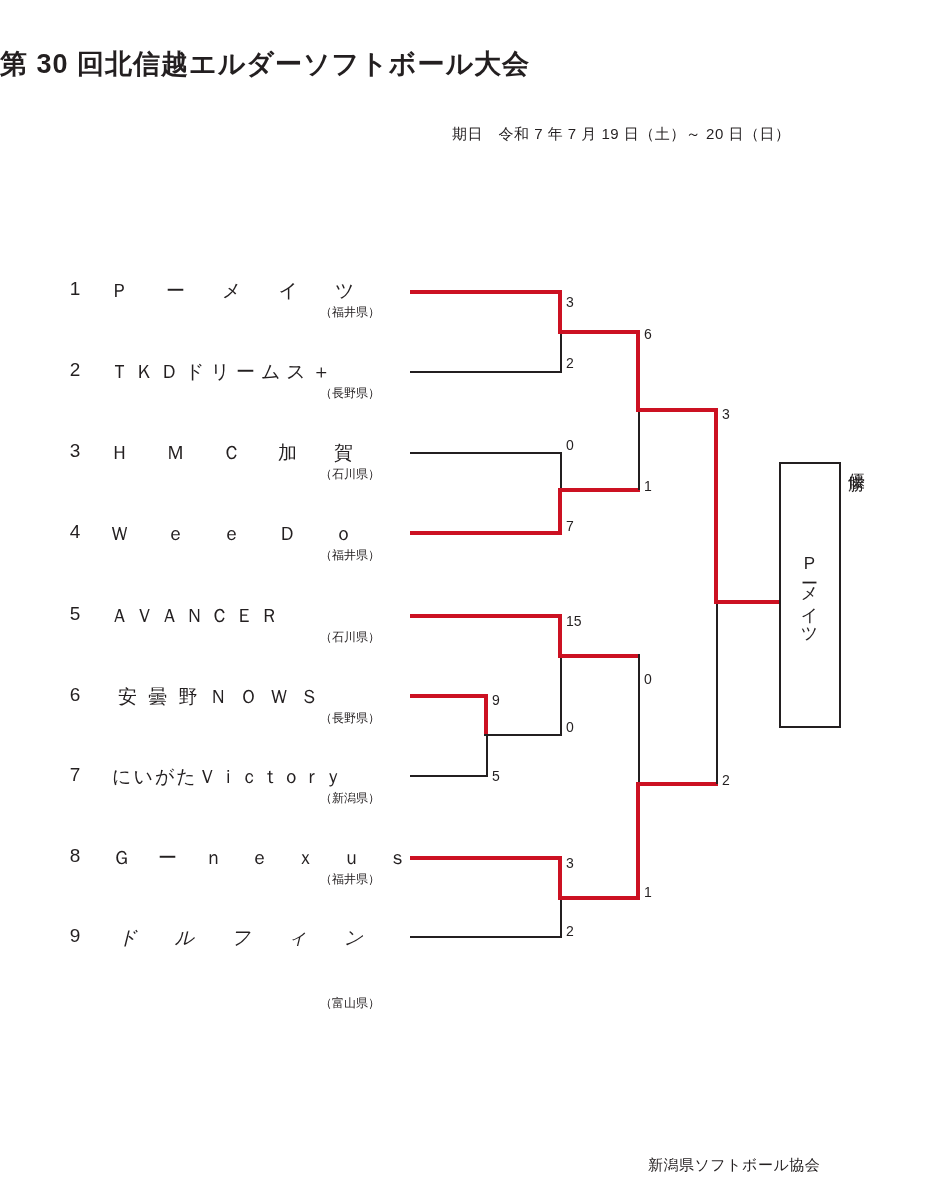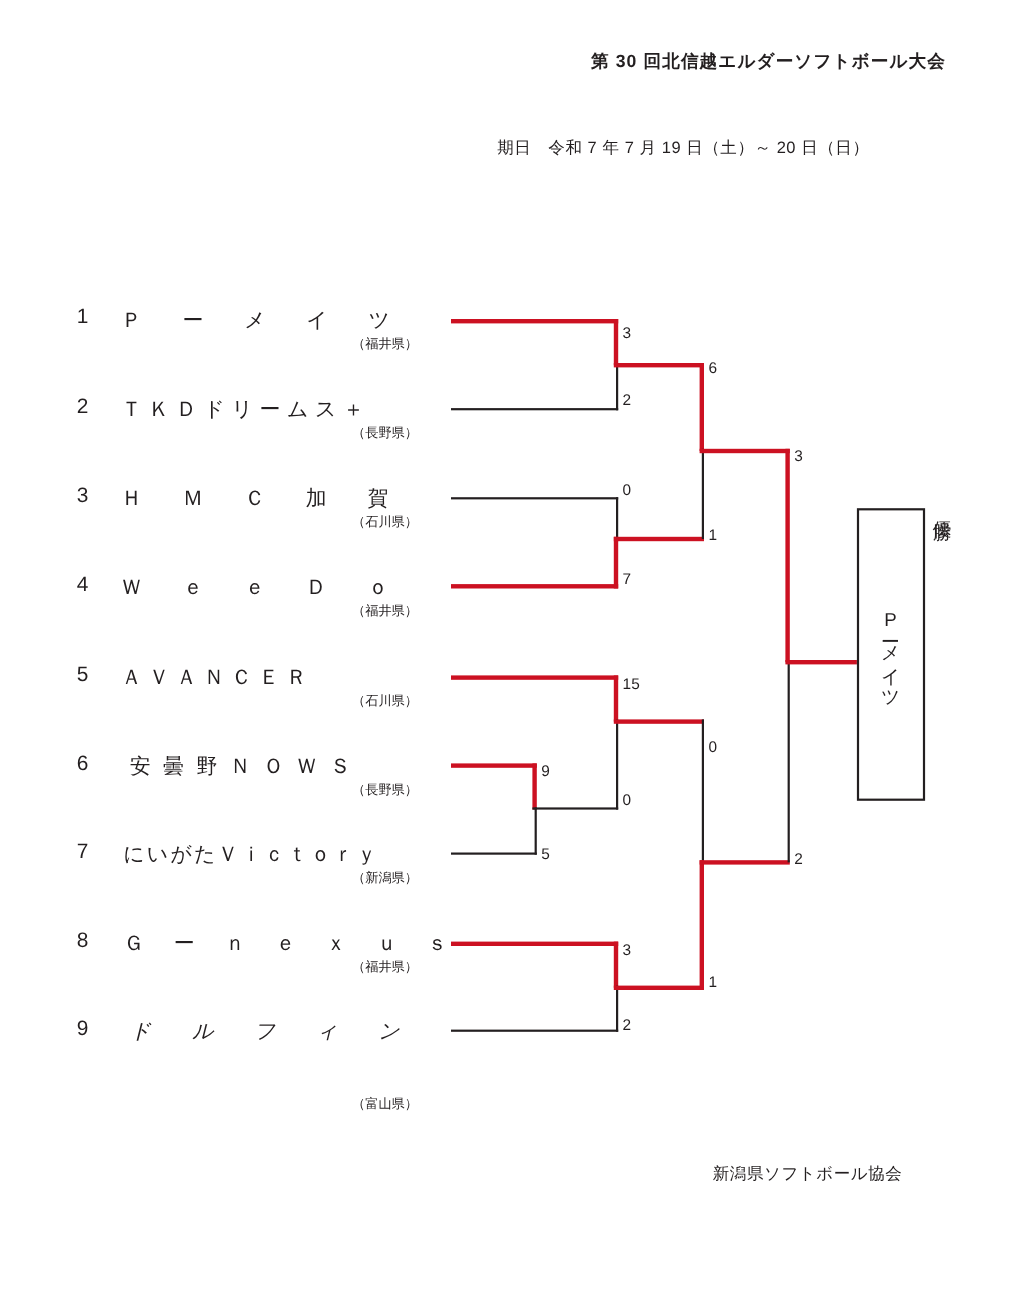--- a/index.html
+++ b/index.html
@@ -17,22 +17,22 @@
   }
   .page {
     position: absolute;
     inset: 0;
   }
   .title {
     position: absolute;
     top: 46px;
     left: 0;
     width: 860px;
-    text-align: right;
-    font-size: 16px;
+    text-align: left;
+    font-size: 27px;
     font-weight: bold;
     letter-spacing: 1px;
   }
   .meta {
     position: absolute;
     left: 452px;
     font-size: 15px;
     letter-spacing: 0.5px;
     white-space: nowrap;
   }
@@ -114,21 +114,21 @@
     left: 845px;
     top: 460px;
     font-size: 17px;
     writing-mode: vertical-rl;
     text-orientation: upright;
     letter-spacing: 2px;
   }
   .footer {
     position: absolute;
     left: 648px;
-    top: 1058px;
+    top: 1156px;
     font-size: 15px;
     letter-spacing: 0.5px;
     white-space: nowrap;
   }
 </style>
 </head>
 <body>
 
 <div class="page">
 

